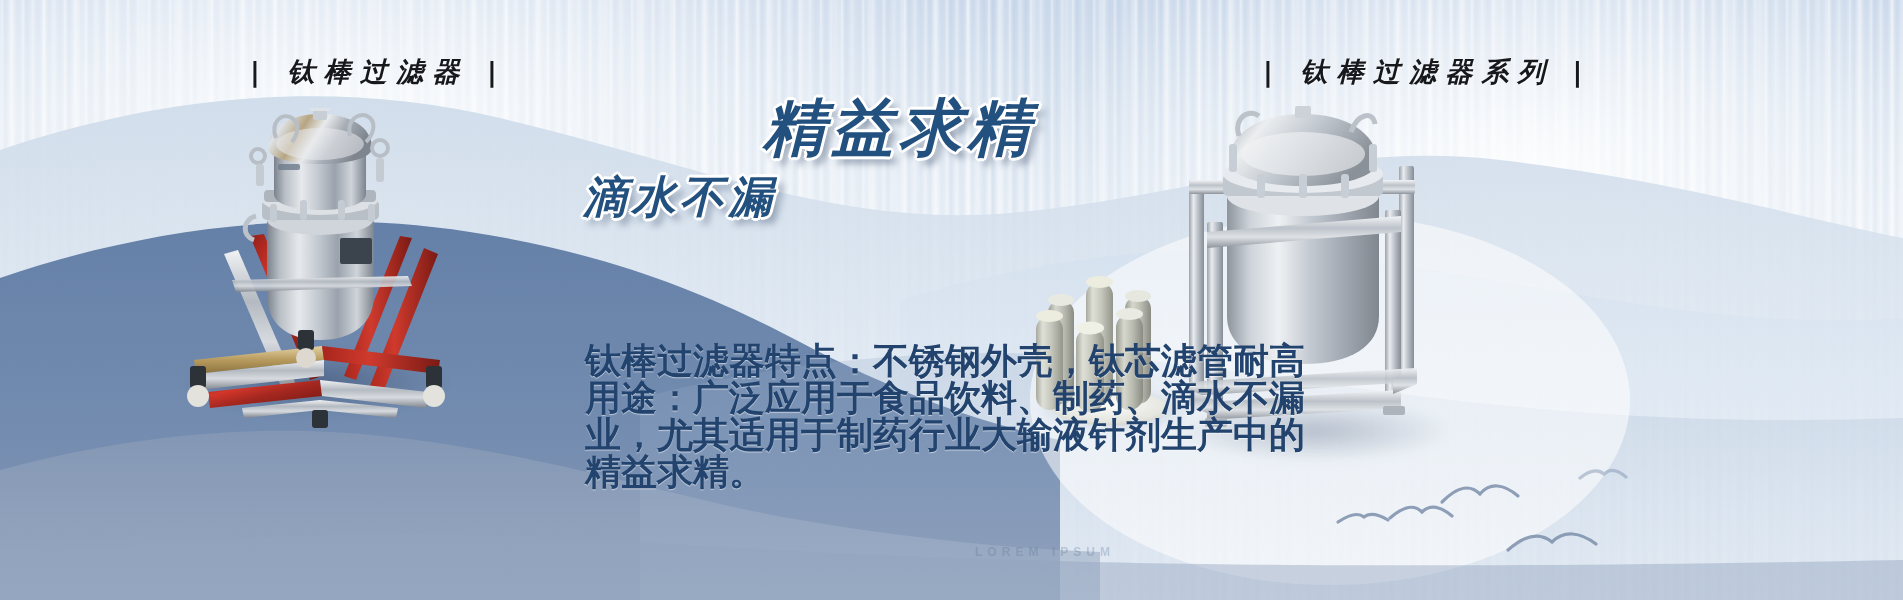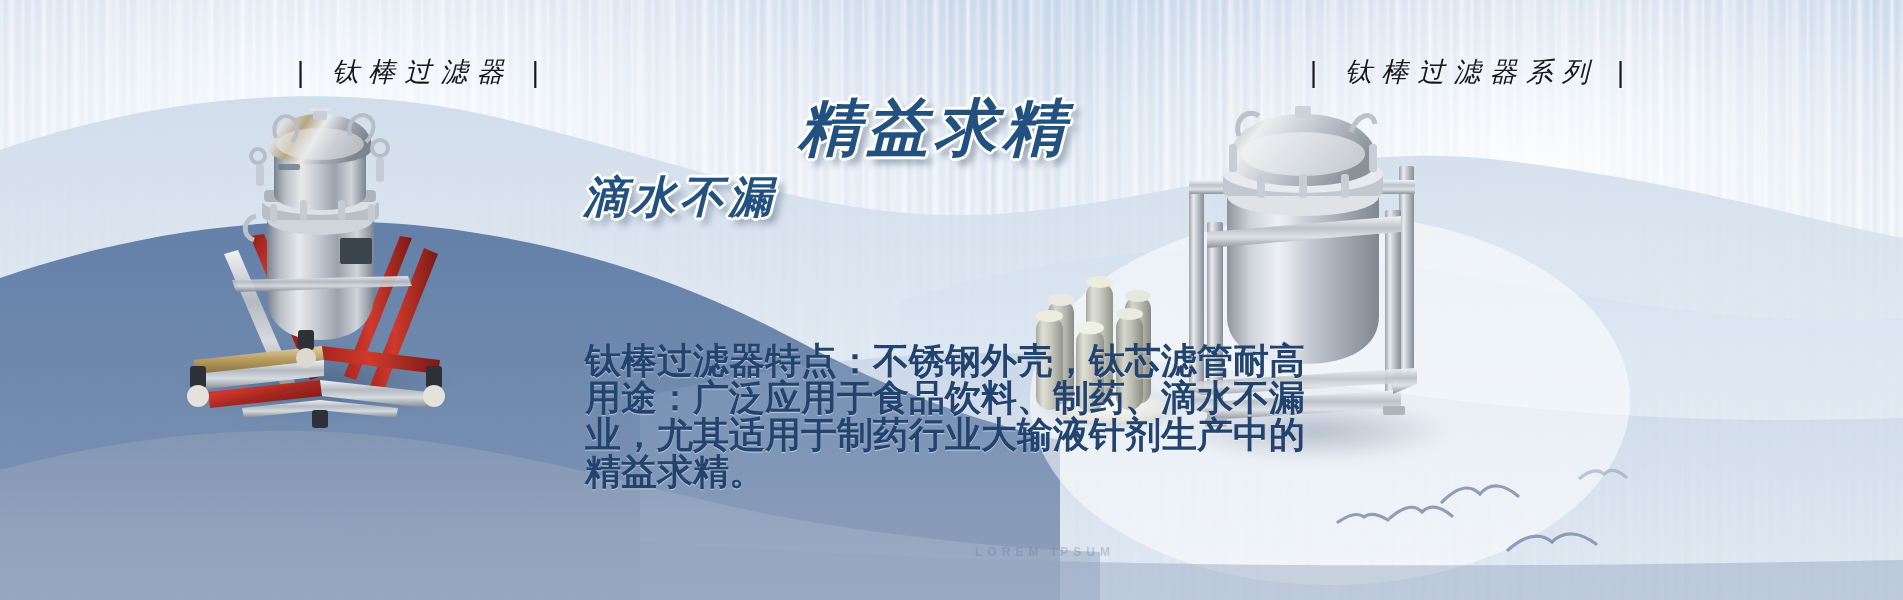--- a/index.html
+++ b/index.html
@@ -56,34 +56,33 @@
     font-family:"DejaVu Sans","Liberation Sans",sans-serif;
     font-weight:700;font-style:italic;
     color:#23517f;
     letter-spacing:.10em;
     white-space:nowrap;
     text-shadow:
       -2px -2px 0 #fff, 2px -2px 0 #fff, -2px 2px 0 #fff, 2px 2px 0 #fff,
       -3px 0 0 #fff, 3px 0 0 #fff, 0 -3px 0 #fff, 0 3px 0 #fff,
       6px 7px 7px rgba(40,60,90,.45);
   }
-  #hl1{left:798px;top:86px;font-size:62px;}
+  #hl1{left:763px;top:86px;font-size:62px;}
   #hl2{left:583px;top:168px;font-size:44px;}
 
   
   .sec-title{
     position:absolute;
     font-family:"DejaVu Sans","Liberation Sans",sans-serif;
-    font-weight:400;font-style:italic;
+    font-weight:700;font-style:italic;
     color:#16181c;
     font-size:27px;
     letter-spacing:.34em;
     white-space:nowrap;
     text-shadow:1px 1px 1px rgba(255,255,255,.65);
-    margin-left:46px;
   }
   #sec-left{left:250px;top:54px;}
   #sec-right{left:1263px;top:54px;}
 
   
   #body-copy{
     position:absolute;left:585px;top:342px;width:620px;
     font-family:"DejaVu Sans","Liberation Sans",sans-serif;
     font-size:36px;line-height:37px;
     color:#22436d;font-weight:600;

